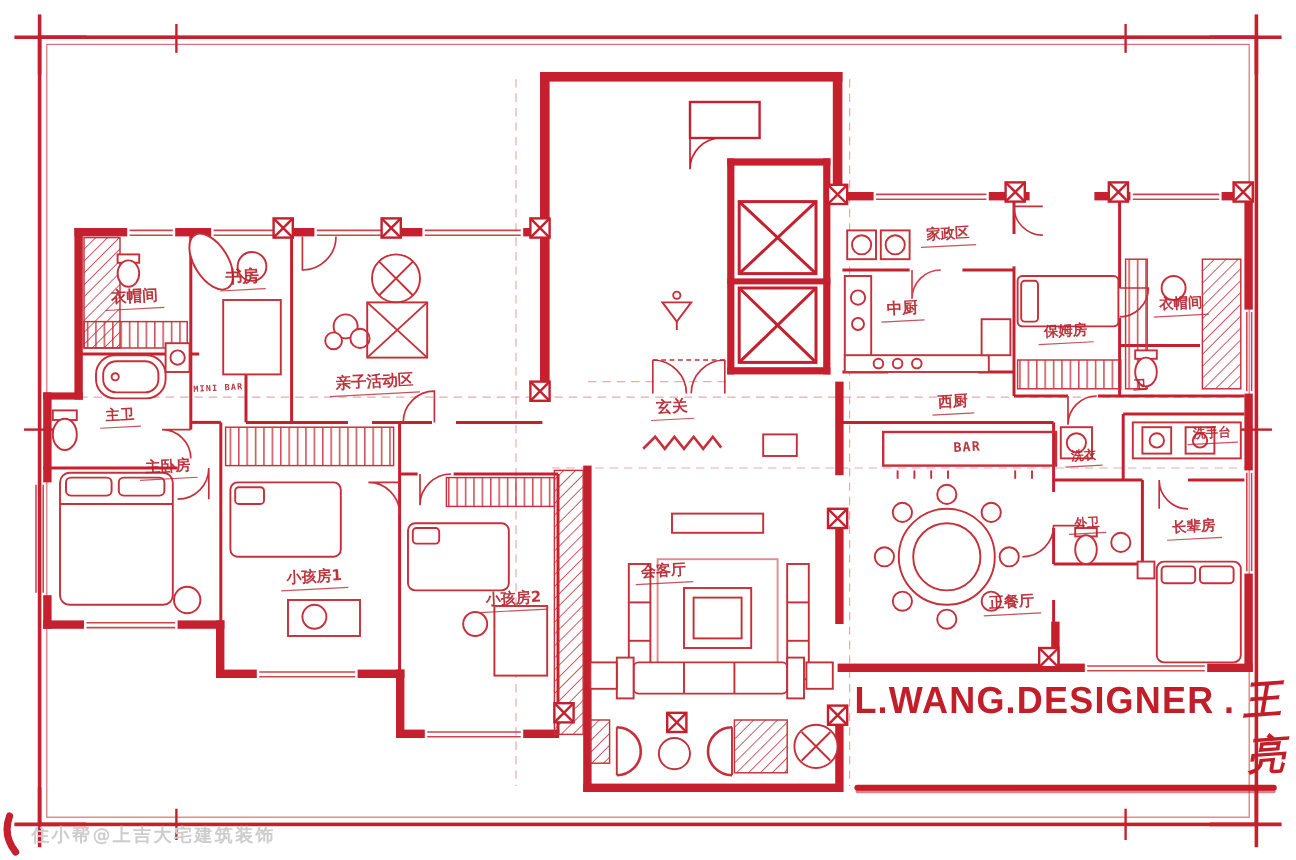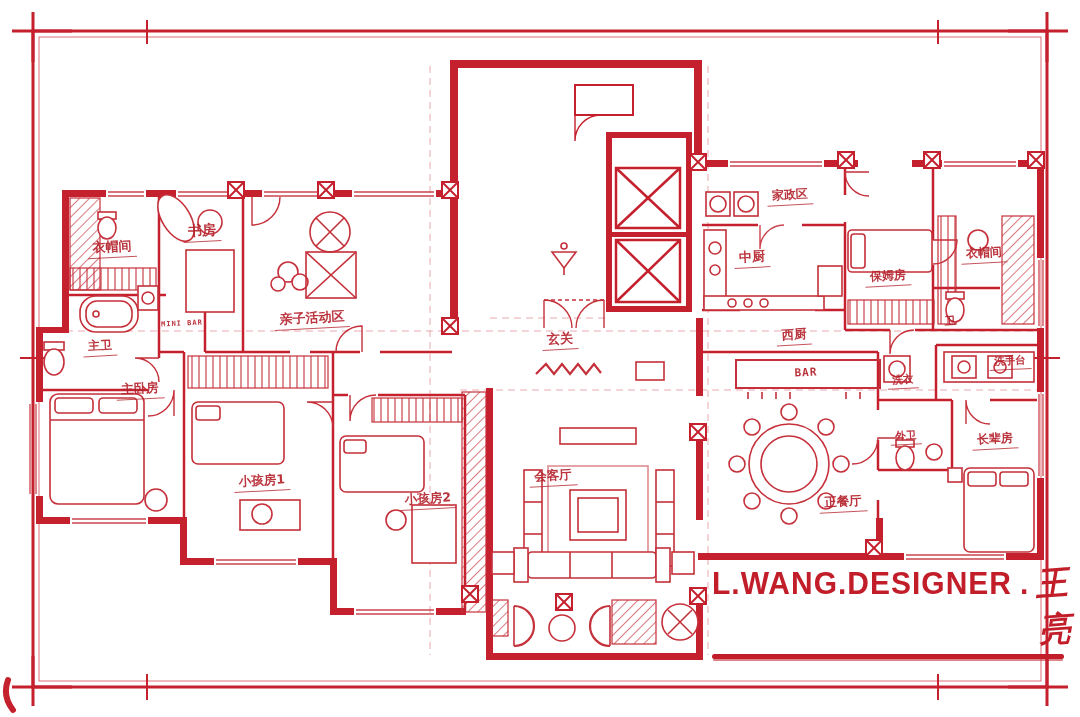--- a/index.html
+++ b/index.html
@@ -463,14 +463,15 @@
 
   <div id="signature">
     <div class="sig-row">
       <span>L.WANG.DESIGNER</span>
       <span>.</span>
       <span class="sig-name">王亮</span>
     </div>
     <div class="sig-underline"></div>
   </div>
 
+  <div id="watermark">住小帮@上吉大宅建筑装饰</div>
 
 </div>
 
 </body></html>

